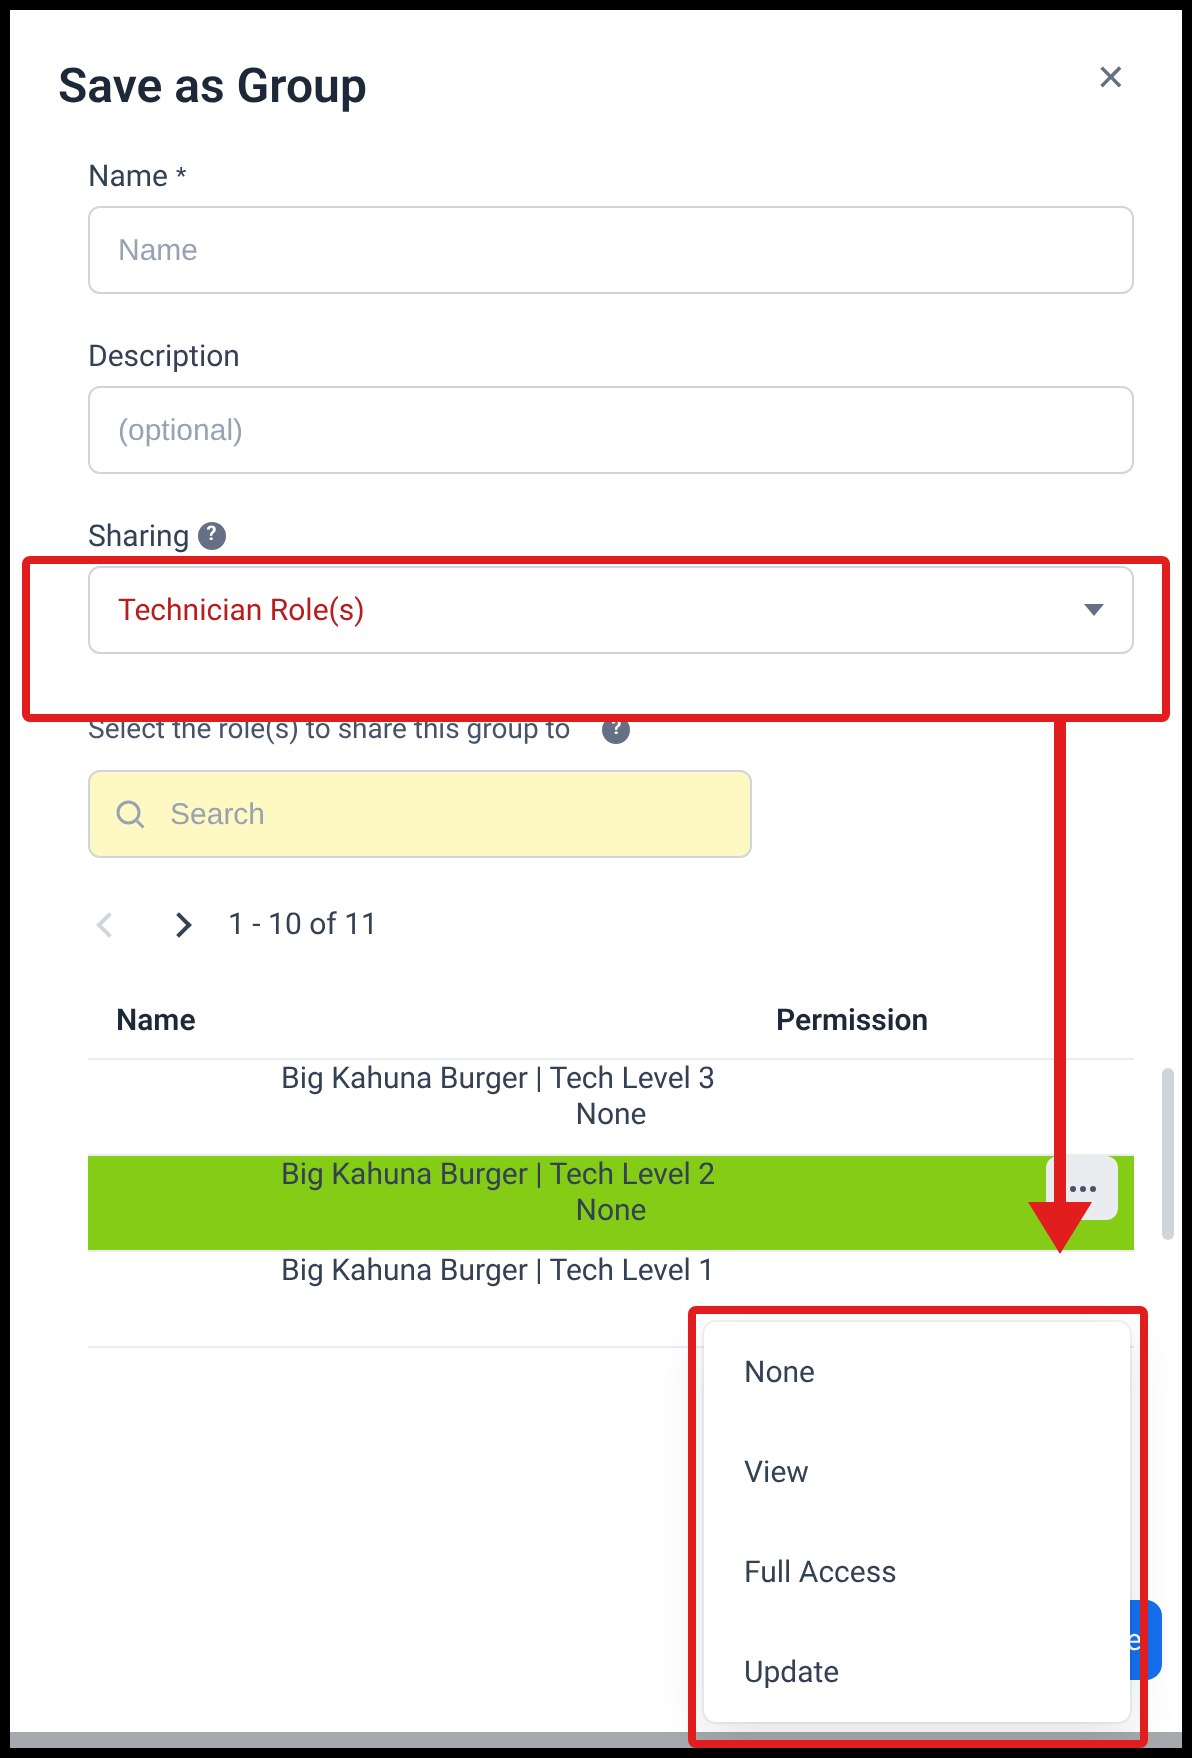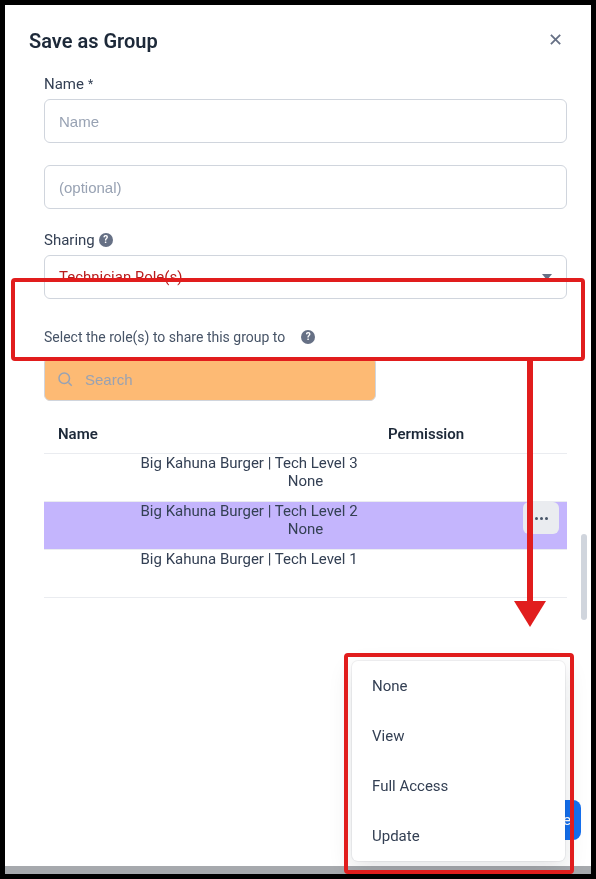--- a/index.html
+++ b/index.html
@@ -20,21 +20,21 @@
     padding: 24px 24px 0 24px;
     position: relative;
     height: 100%;
   }
   .title-row {
     display: flex;
     justify-content: space-between;
     align-items: flex-start;
   }
   .title {
-    font-size: 20px;
+    font-size: 24px;
     font-weight: 600;
     color: #1d2939;
   }
   .close {
     font-size: 18px;
     color: #667085;
     cursor: pointer;
     line-height: 1;
     padding: 2px 4px;
   }
@@ -113,21 +113,21 @@
     margin-top: 12px;
   }
   .search-input {
     width: 100%;
     height: 44px;
     border: 1px solid #d0d5dd;
     border-radius: 6px;
     padding: 0 14px 0 40px;
     font-size: 15px;
     color: #475467;
-    background: #fdba74;
+    background: #fef9c3;
   }
   .search-input::placeholder { color: #98a2b3; }
   .search-icon {
     position: absolute;
     left: 12px; top: 50%;
     transform: translateY(-50%);
     width: 18px; height: 18px;
   }
   .pager {
     display: flex;
@@ -164,21 +164,21 @@
     display: flex;
     align-items: center;
     padding: 0 14px;
     height: 48px;
     font-size: 15px;
     color: #344054;
     border-bottom: 1px solid #eaecf0;
     position: relative;
     flex-direction: column;
   }
-  .trow.selected { background: #c4b5fd; }
+  .trow.selected { background: #84cc16; }
   .actions-btn {
     width: 36px; height: 32px;
     background: #eaecf0;
     border-radius: 6px;
     display: flex;
     align-items: center;
     justify-content: center;
     gap: 2px;
     cursor: pointer;
   }
@@ -273,20 +273,23 @@
 
     <div class="field-group">
       <div class="label">
         <span>Name</span>
         <span class="req">*</span>
       </div>
       <input class="input" type="text" placeholder="Name" style="">
     </div>
 
     <div class="field-group">
+      <div class="label">
+        <span>Description</span>
+      </div>
       <input class="input" type="text" placeholder="(optional)" style="">
     </div>
 
     <div class="field-group">
       <div class="label">
         <span>Sharing</span>
         <span class="help-icon">?</span>
       </div>
       <div class="select">
         <span class="select-text">Technician Role(s)</span>
@@ -301,20 +304,25 @@
       </div>
 
       <div class="search-wrap">
         <svg class="search-icon" viewBox="0 0 24 24" fill="none" stroke="#98a2b3" stroke-width="2">
           <circle cx="11" cy="11" r="7"></circle>
           <line x1="21" y1="21" x2="16.65" y2="16.65"></line>
         </svg>
         <input class="search-input" type="text" placeholder="Search" style="">
       </div>
 
+      <div class="pager">
+        <span class="chev-btn"><span class="chev left"></span></span>
+        <span class="chev-btn"><span class="chev right"></span></span>
+        <span>1 - 10 of 11</span>
+      </div>
 
       <div class="table">
         <div class="thead">
           <div class="col-name">Name</div>
           <div class="col-perm">Permission</div>
         </div>
 
         <div class="trow">
           <div class="col-name">Big Kahuna Burger | Tech Level 3</div>
           <div class="col-perm">None</div>

